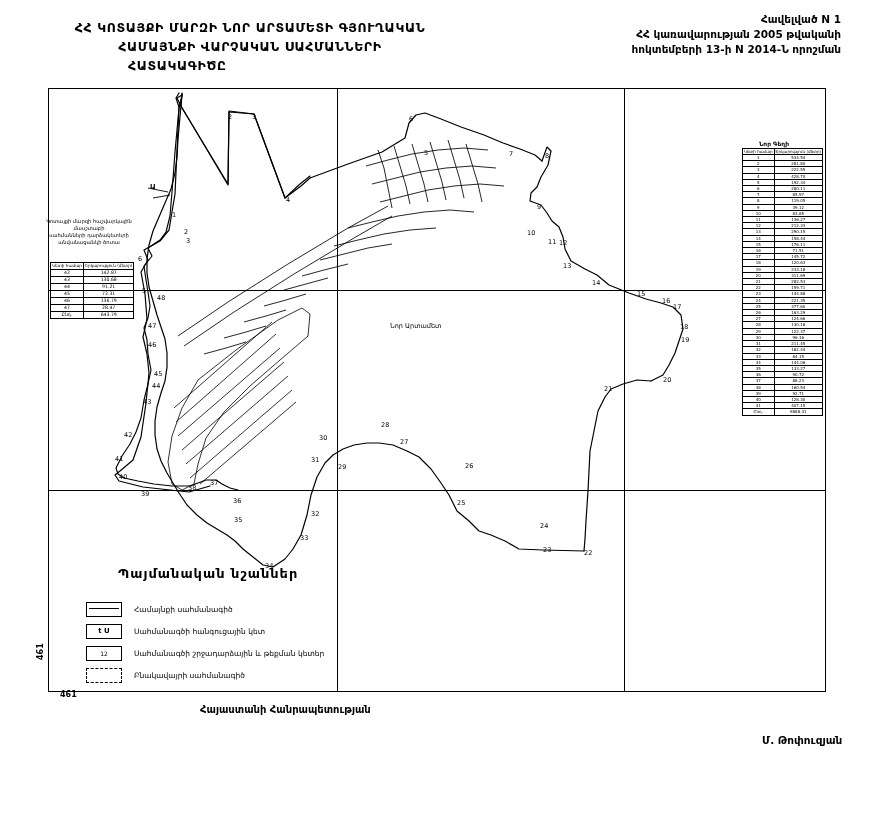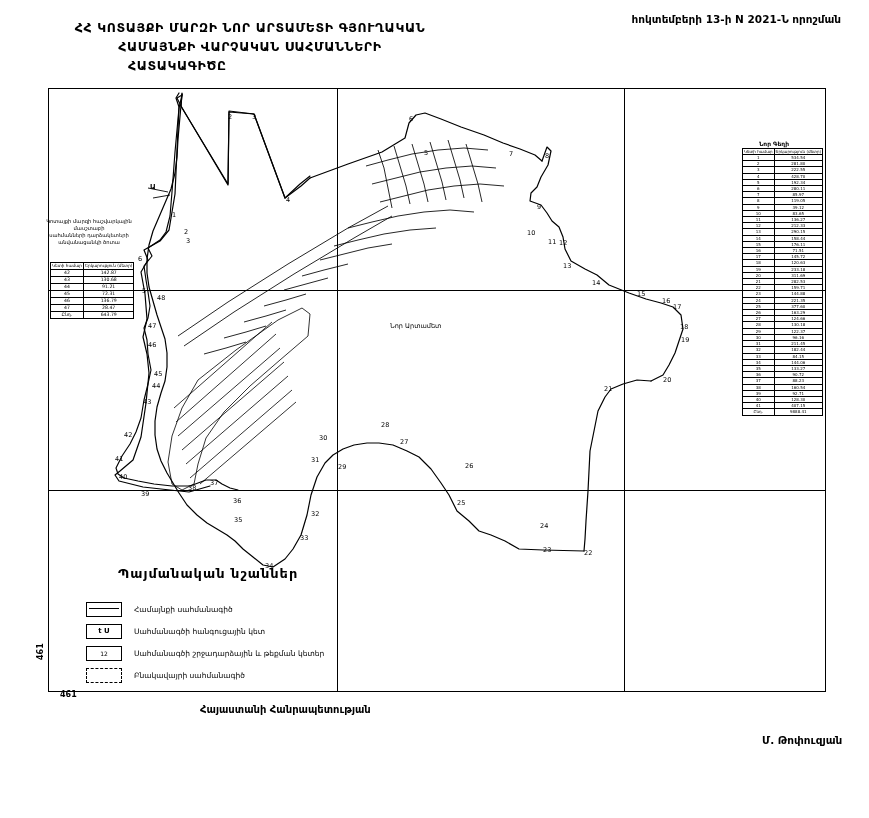--- a/index.html
+++ b/index.html
@@ -227,21 +227,23 @@
 
 <div id="page">
 
   <div class="title-block">
     <div>ՀՀ ԿՈՏԱՅՔԻ ՄԱՐԶԻ ՆՈՐ ԱՐՏԱՄԵՏԻ ԳՅՈՒՂԱԿԱՆ</div>
     <div>ՀԱՄԱՅՆՔԻ ՎԱՐՉԱԿԱՆ  ՍԱՀՄԱՆՆԵՐԻ</div>
     <div class="title-line-3">ՀԱՏԱԿԱԳԻԾԸ</div>
   </div>
 
   <div class="approval-block">
-    <div>հոկտեմբերի 13-ի N 2021-Ն որոշման</div>
+    <div>Հավելված N 1</div>
+    <div>ՀՀ կառավարության 2005 թվականի</div>
+    <div>հոկտեմբերի 13-ի N 2014-Ն որոշման</div>
   </div>
 
   <div class="frame"></div>
   <div class="gridline-h" style="top:290px;"></div>
   <div class="gridline-h" style="top:490px;"></div>
   <div class="gridline-v" style="left:337px;"></div>
   <div class="gridline-v" style="left:624px;"></div>
 
   <svg id="map-svg" width="778" height="604" viewBox="0 0 778 604">
     <g fill="none" stroke="#000" stroke-width="1.1" stroke-linejoin="round">

